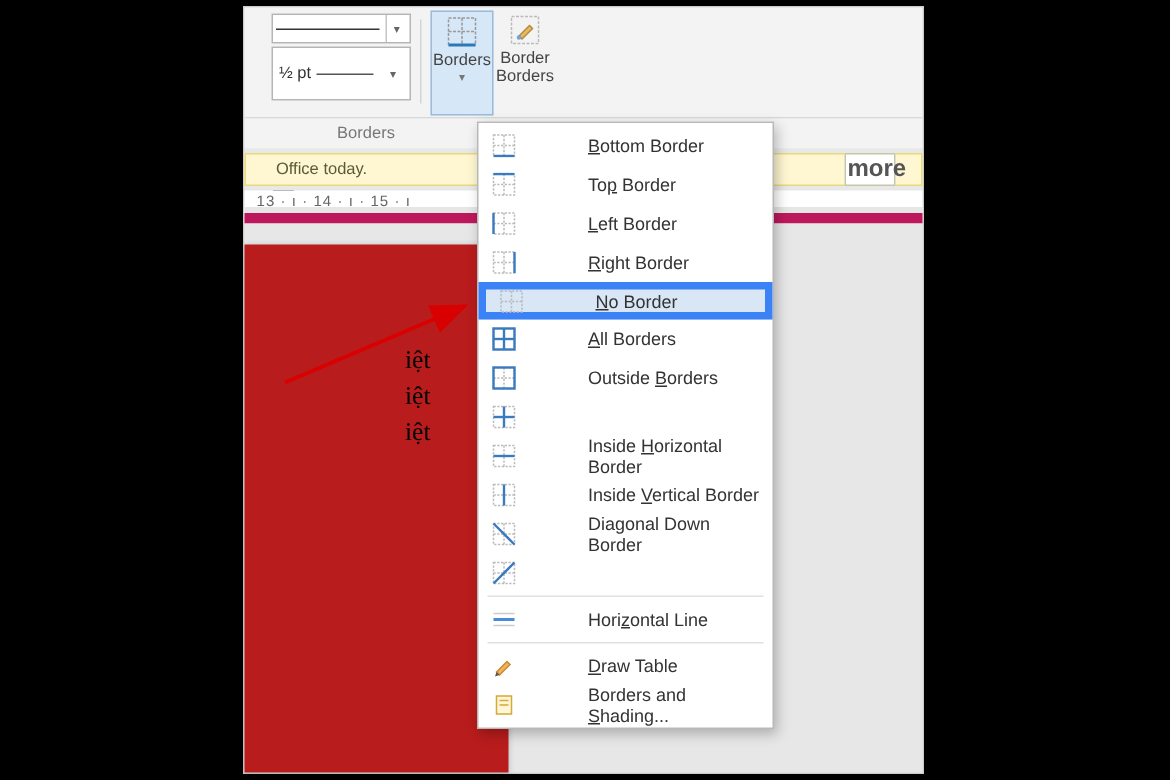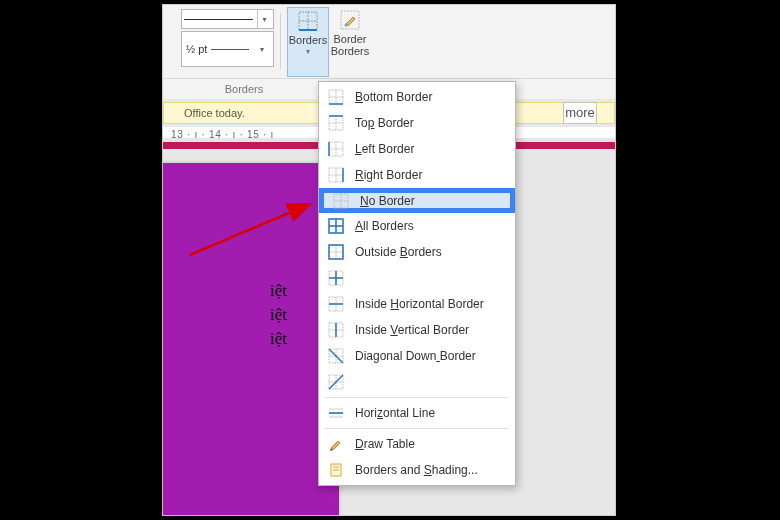--- a/index.html
+++ b/index.html
@@ -161,26 +161,27 @@
       font-size: 11px;
       color: #5a5a3a;
     }
     .learn-more {
       position: absolute;
       right: 18px;
       top: 3px;
       height: 22px;
       background: #fff;
       border: 1px solid #c6c6a8;
-      font-size: 13px;
+      font-size: 16px;
       color: #555;
       padding: 0 1px;
       line-height: 20px;
       width: 34px;
       text-align: center;
+      font-weight: bold;
     }
     
     .ruler {
       height: 22px;
       background: #fff;
       border-bottom: 7px solid #be185d;
       display: flex;
       align-items: center;
       padding-left: 8px;
       font-size: 10px;
@@ -197,23 +198,23 @@
       height: calc(100% - 74px - 20px - 28px - 22px);
       position: relative;
       padding-top: 14px;
       display: flex;
       justify-content: flex-start;
     }
     .page {
       margin-left: 0;
       width: 176px;
       height: 100%;
-      background: #a21caf;
+      background: #b91c1c;
       box-shadow: 0 0 4px rgba(0,0,0,.18);
-      padding: 116px 0 0 0;
+      padding: 65px 0 0 0;
       font-family: "Times New Roman", serif;
       font-size: 17px;
       color: #000;
       line-height: 24px;
     }
     .page .tl { text-align: right; padding-right: 52px; }
     
     .menu {
       position: absolute;
       left: 155px;
@@ -239,21 +240,21 @@
       border: 5px solid #3b82f6;
       height: 25px;
     }
     .mi .ico {
       width: 18px;
       height: 18px;
       display: flex;
       align-items: center;
       justify-content: center;
     }
-    .mi .txt { flex: 1; }
+    .mi .txt { flex: 1; margin-left: 37px; }
     .mi .txt u { text-decoration: underline; }
     .sep {
       height: 1px;
       background: #e0e0e0;
       margin: 2px 6px;
     }
     
     .brd-ico {
       width: 16px;
       height: 16px;

